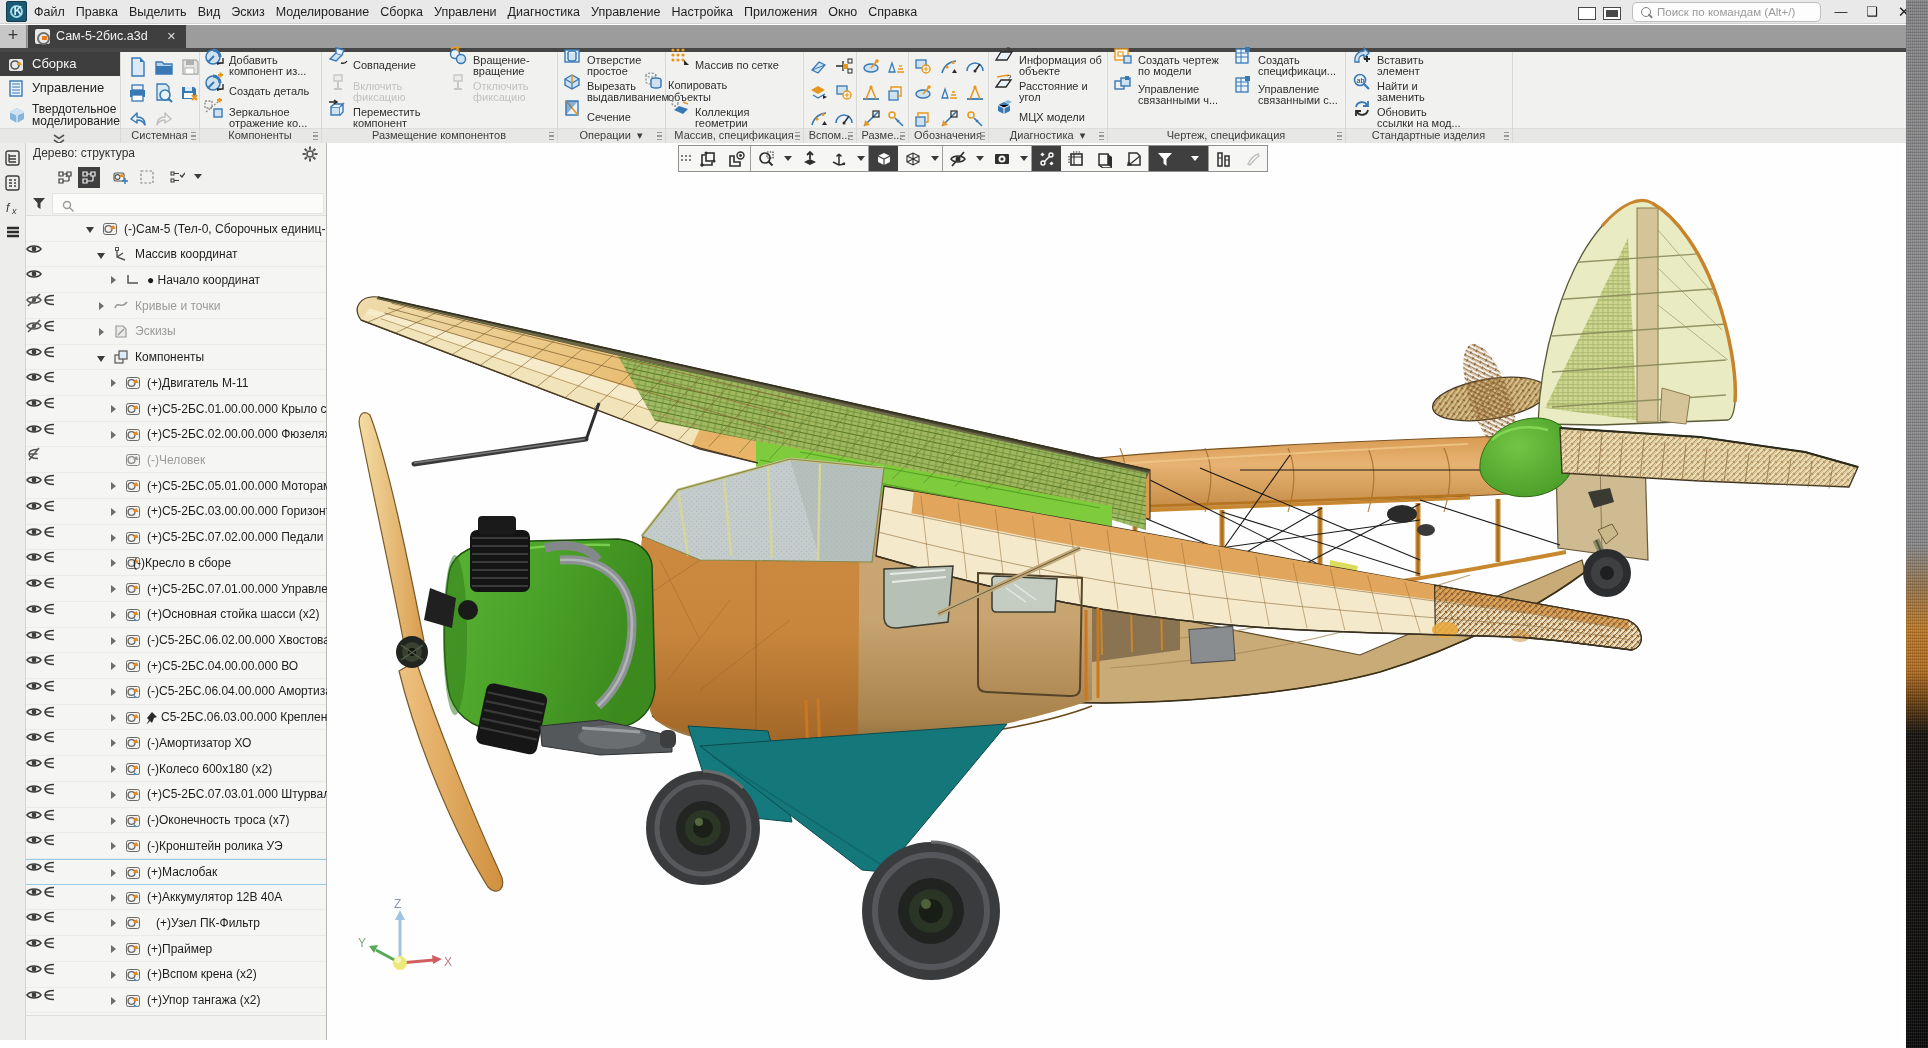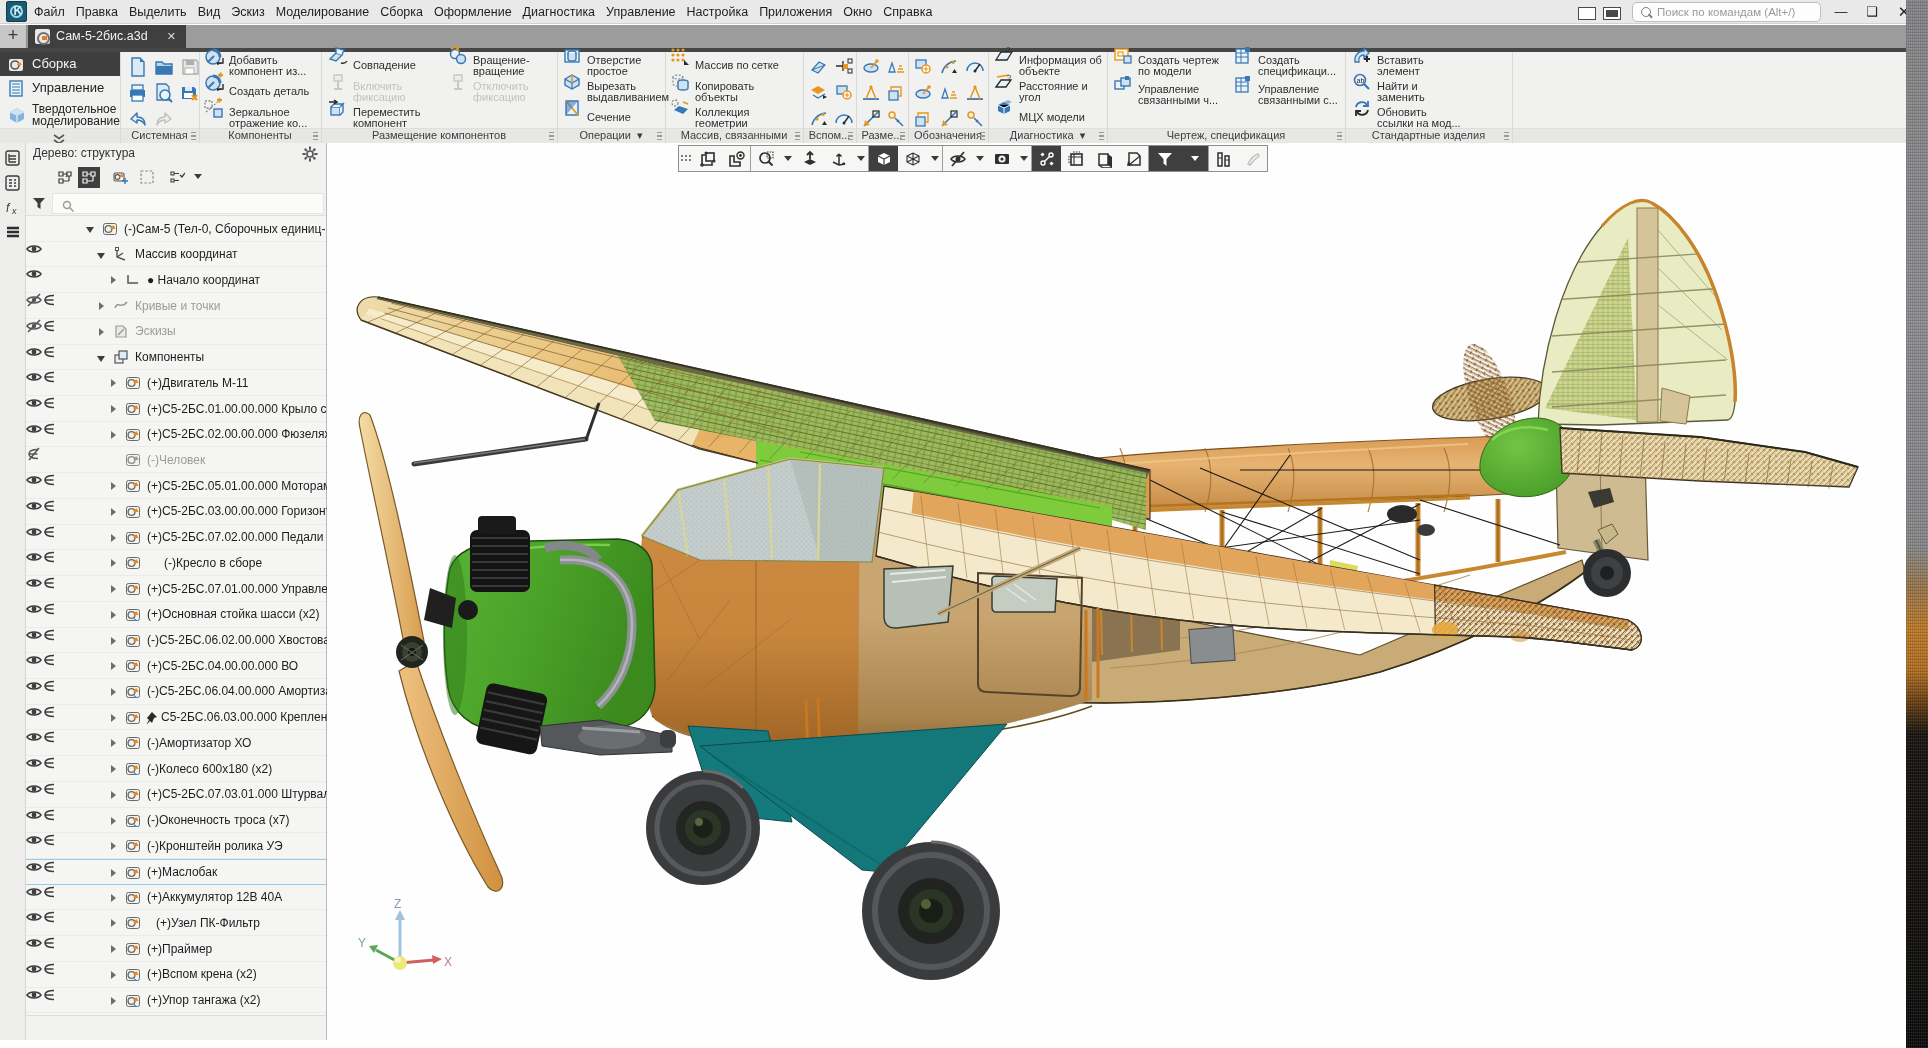--- a/index.html
+++ b/index.html
@@ -69,21 +69,21 @@
 <div id="menubar">
       <div id="logo"></div>
       <div class="menus">
         <span>Файл</span>
         <span>Правка</span>
         <span>Выделить</span>
         <span>Вид</span>
         <span>Эскиз</span>
         <span>Моделирование</span>
         <span>Сборка</span>
-        <span>Оформление</span>
+        <span>Управлени</span>
         <span>Диагностика</span>
         <span>Управление</span>
         <span>Настройка</span>
         <span>Приложения</span>
         <span>Окно</span>
         <span>Справка</span>
       </div>
       <div id="ribtog1"></div>
       <div id="ribtog2"></div>
       <div id="searchbox">Поиск по командам (Alt+/)</div>
@@ -128,21 +128,21 @@
       <div class="rgsep" style="left:1345px"></div>
       <div class="rgsep" style="left:1512px"></div>
       <div class="rglbl" style="left:120px;width:79px">Системная</div>
       <div class="grip" style="left:191px"></div>
       <div class="rglbl" style="left:199px;width:122px">Компоненты</div>
       <div class="grip" style="left:313px"></div>
       <div class="rglbl" style="left:321px;width:236px">Размещение компонентов</div>
       <div class="grip" style="left:549px"></div>
       <div class="rglbl" style="left:557px;width:108px">Операции&nbsp;&nbsp;▾</div>
       <div class="grip" style="left:657px"></div>
-      <div class="rglbl" style="left:665px;width:138px">Массив, связанными</div>
+      <div class="rglbl" style="left:665px;width:138px">Массив, спецификация</div>
       <div class="grip" style="left:795px"></div>
       <div class="rglbl" style="left:803px;width:53px">Вспом...</div>
       <div class="grip" style="left:848px"></div>
       <div class="rglbl" style="left:856px;width:52px">Разме...</div>
       <div class="grip" style="left:900px"></div>
       <div class="rglbl" style="left:908px;width:80px">Обозначения</div>
       <div class="grip" style="left:980px"></div>
       <div class="rglbl" style="left:988px;width:119px">Диагностика&nbsp;&nbsp;▾</div>
       <div class="grip" style="left:1099px"></div>
       <div class="rglbl" style="left:1107px;width:238px">Чертеж, спецификация</div>
@@ -285,21 +285,21 @@
           <circle cx="3" cy="9" r="1.6" fill="#e8971e"></circle>
           <circle cx="8" cy="9" r="1.6" fill="#e8971e"></circle>
           <circle cx="13" cy="9" r="1.6" fill="#e8971e"></circle>
           <circle cx="3" cy="14" r="1.6" fill="#e8971e"></circle>
           <circle cx="8" cy="14" r="1.6" fill="#e8971e"></circle>
           <circle cx="13" cy="14" r="1.6" fill="#e8971e"></circle>
           <path d="M14,14 l5,5 h-5 z" fill="#2a2a2a"></path>
         </svg>
         <span style="display:inline-block">Массив по сетке</span>
       </div>
-      <div class="rbtn" style="left:670px;top:28px;width:120px;height:24px;display:flex;align-items:center">
+      <div class="rbtn" style="left:643px;top:28px;width:120px;height:24px;display:flex;">
         <svg width="20" height="20" viewBox="0 0 20 20" style="flex:none;position:static;margin-right:5px">
           <ellipse cx="8" cy="5" rx="5" ry="2" fill="#eaf2fa" stroke="#8a8a88" stroke-width="1.2" stroke-dasharray="2,1.5"></ellipse>
           <path d="M3,5 v7 a5,2 0 0 0 10,0 v-7" fill="none" stroke="#8a8a88" stroke-width="1.2" stroke-dasharray="2,1.5"></path>
           <ellipse cx="13" cy="10" rx="5" ry="2" fill="#cfe2f2" stroke="#3878b4" stroke-width="1.4"></ellipse>
           <path d="M8,10 v6 a5,2 0 0 0 10,0 v-6" fill="#cfe2f2" stroke="#3878b4" stroke-width="1.4"></path>
         </svg>
         <span style="display:inline-block">Копировать<br>объекты</span>
       </div>
       <div class="rbtn" style="left:670px;top:54px;width:120px;height:24px;display:flex;align-items:center">
         <svg width="20" height="20" viewBox="0 0 20 20" style="flex:none;position:static;margin-right:5px">
@@ -677,21 +677,21 @@
             </svg></span><span class="txt" style="left:121px">(+)С5-2БС.07.02.00.000 Педали</span></div>
         <div class="trow"><span class="eyec" style="left:31px;top:6px"><svg width="16" height="14" viewBox="0 0 16 14" style="">
               <path d="M1,7 C4,3 12,3 15,7 C12,11 4,11 1,7 Z" fill="none" stroke="#3c3c3c" stroke-width="1.5"></path>
               <circle cx="8" cy="7" r="2.4" fill="#3c3c3c"></circle>
             </svg></span><span class="elc" style="left:56px;top:6px"><svg width="14" height="14" viewBox="0 0 14 14" style="">
               <path d="M12,2.5 C5,2.5 3,4 3,7 C3,10 5,11.5 12,11.5 M3.5,7 h8" fill="none" stroke="#3c3c3c" stroke-width="1.6"></path>
             </svg></span><span class="ar r" style="left:85px"></span><span class="ic" style="left:100px"><svg width="14" height="15" viewBox="0 0 14 15" style="">
               <rect x="0.5" y="2.5" width="13" height="11" rx="2" fill="#f2f2f0" stroke="#6a6a68" stroke-width="1"></rect>
               <circle cx="5.5" cy="8" r="3.4" fill="none" stroke="#6a6a68" stroke-width="1.4"></circle>
               <path d="M7.5,8 a3.5,3.5 0 0 1 3.5,-3.5 l1.5,3.5 z" fill="#e8891e"></path>
-            </svg></span><span class="txt" style="left:138px">(-)Кресло в сборе</span></div>
+            </svg></span><span class="txt" style="left:107px">(-)Кресло в сборе</span></div>
         <div class="trow"><span class="eyec" style="left:31px;top:6px"><svg width="16" height="14" viewBox="0 0 16 14" style="">
               <path d="M1,7 C4,3 12,3 15,7 C12,11 4,11 1,7 Z" fill="none" stroke="#3c3c3c" stroke-width="1.5"></path>
               <circle cx="8" cy="7" r="2.4" fill="#3c3c3c"></circle>
             </svg></span><span class="elc" style="left:56px;top:6px"><svg width="14" height="14" viewBox="0 0 14 14" style="">
               <path d="M12,2.5 C5,2.5 3,4 3,7 C3,10 5,11.5 12,11.5 M3.5,7 h8" fill="none" stroke="#3c3c3c" stroke-width="1.6"></path>
             </svg></span><span class="ar r" style="left:85px"></span><span class="ic" style="left:100px"><svg width="14" height="15" viewBox="0 0 14 15" style="">
               <rect x="0.5" y="2.5" width="13" height="11" rx="2" fill="#f2f2f0" stroke="#6a6a68" stroke-width="1"></rect>
               <circle cx="5.5" cy="8" r="3.4" fill="none" stroke="#6a6a68" stroke-width="1.4"></circle>
               <path d="M7.5,8 a3.5,3.5 0 0 1 3.5,-3.5 l1.5,3.5 z" fill="#e8891e"></path>
             </svg></span><span class="txt" style="left:121px">(+)С5-2БС.07.01.00.000 Управлени</span></div>

